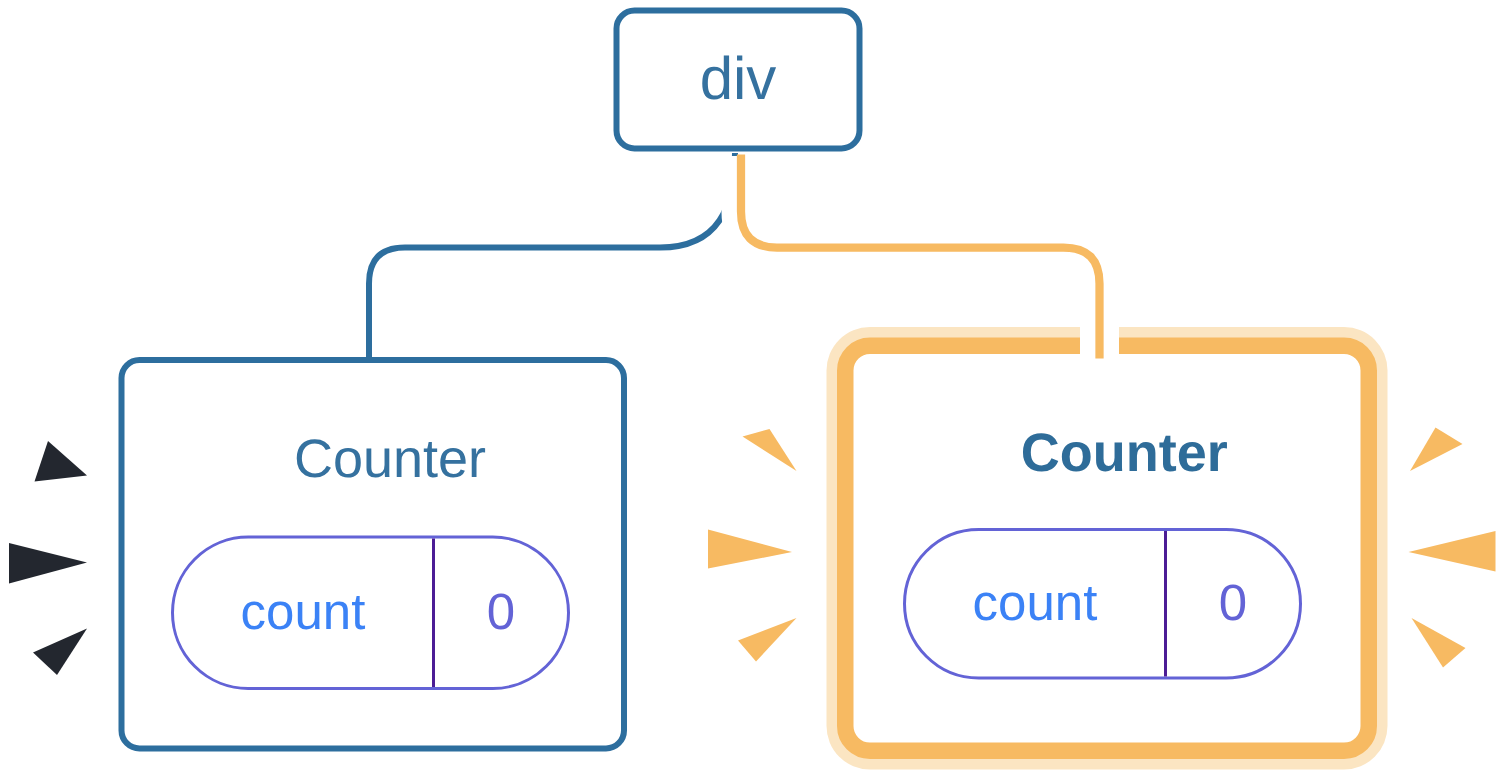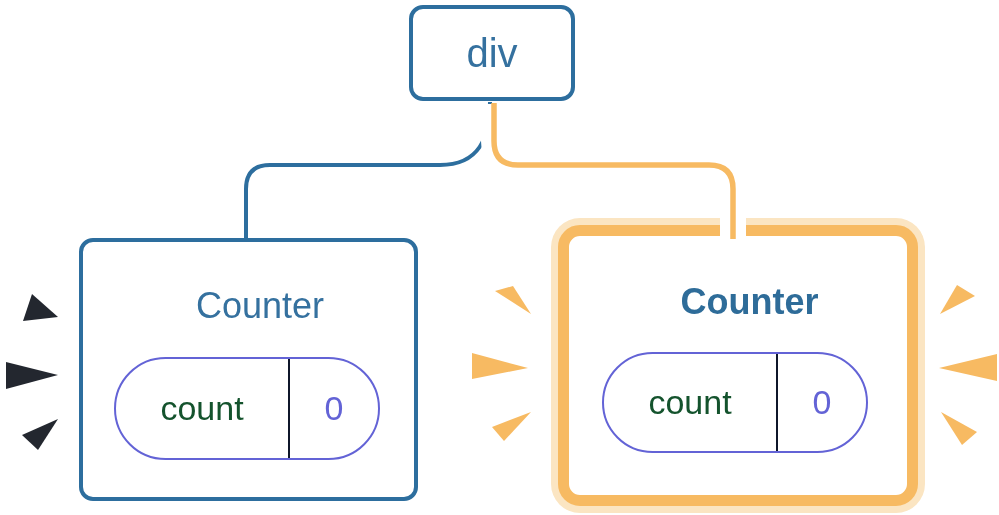--- a/index.html
+++ b/index.html
@@ -65,22 +65,22 @@
     border-radius: 60px;
     display: flex;
     align-items: stretch;
     background: #ffffff;
   }
   .counter-left  .pill { left: 31px; top: 115px; width: 266px; height: 103px; }
   .counter-right .pill { left: 33px; top: 116px; width: 266px; height: 101px; }
   .pill .pill-name {
     width: 172px;
     display: flex; align-items: center; justify-content: center;
-    border-right: 2px solid #0f172a;
-    color: #14532d; font-size: 34px;
+    border-right: 2px solid #4c1d95;
+    color: #3b82f6; font-size: 34px;
   }
   .pill .pill-value {
     flex: 1;
     display: flex; align-items: center; justify-content: center;
     color: #6363d6; font-size: 34px;
   }
 
   
   .overlay {
     position: absolute; left: 0; top: 0;

